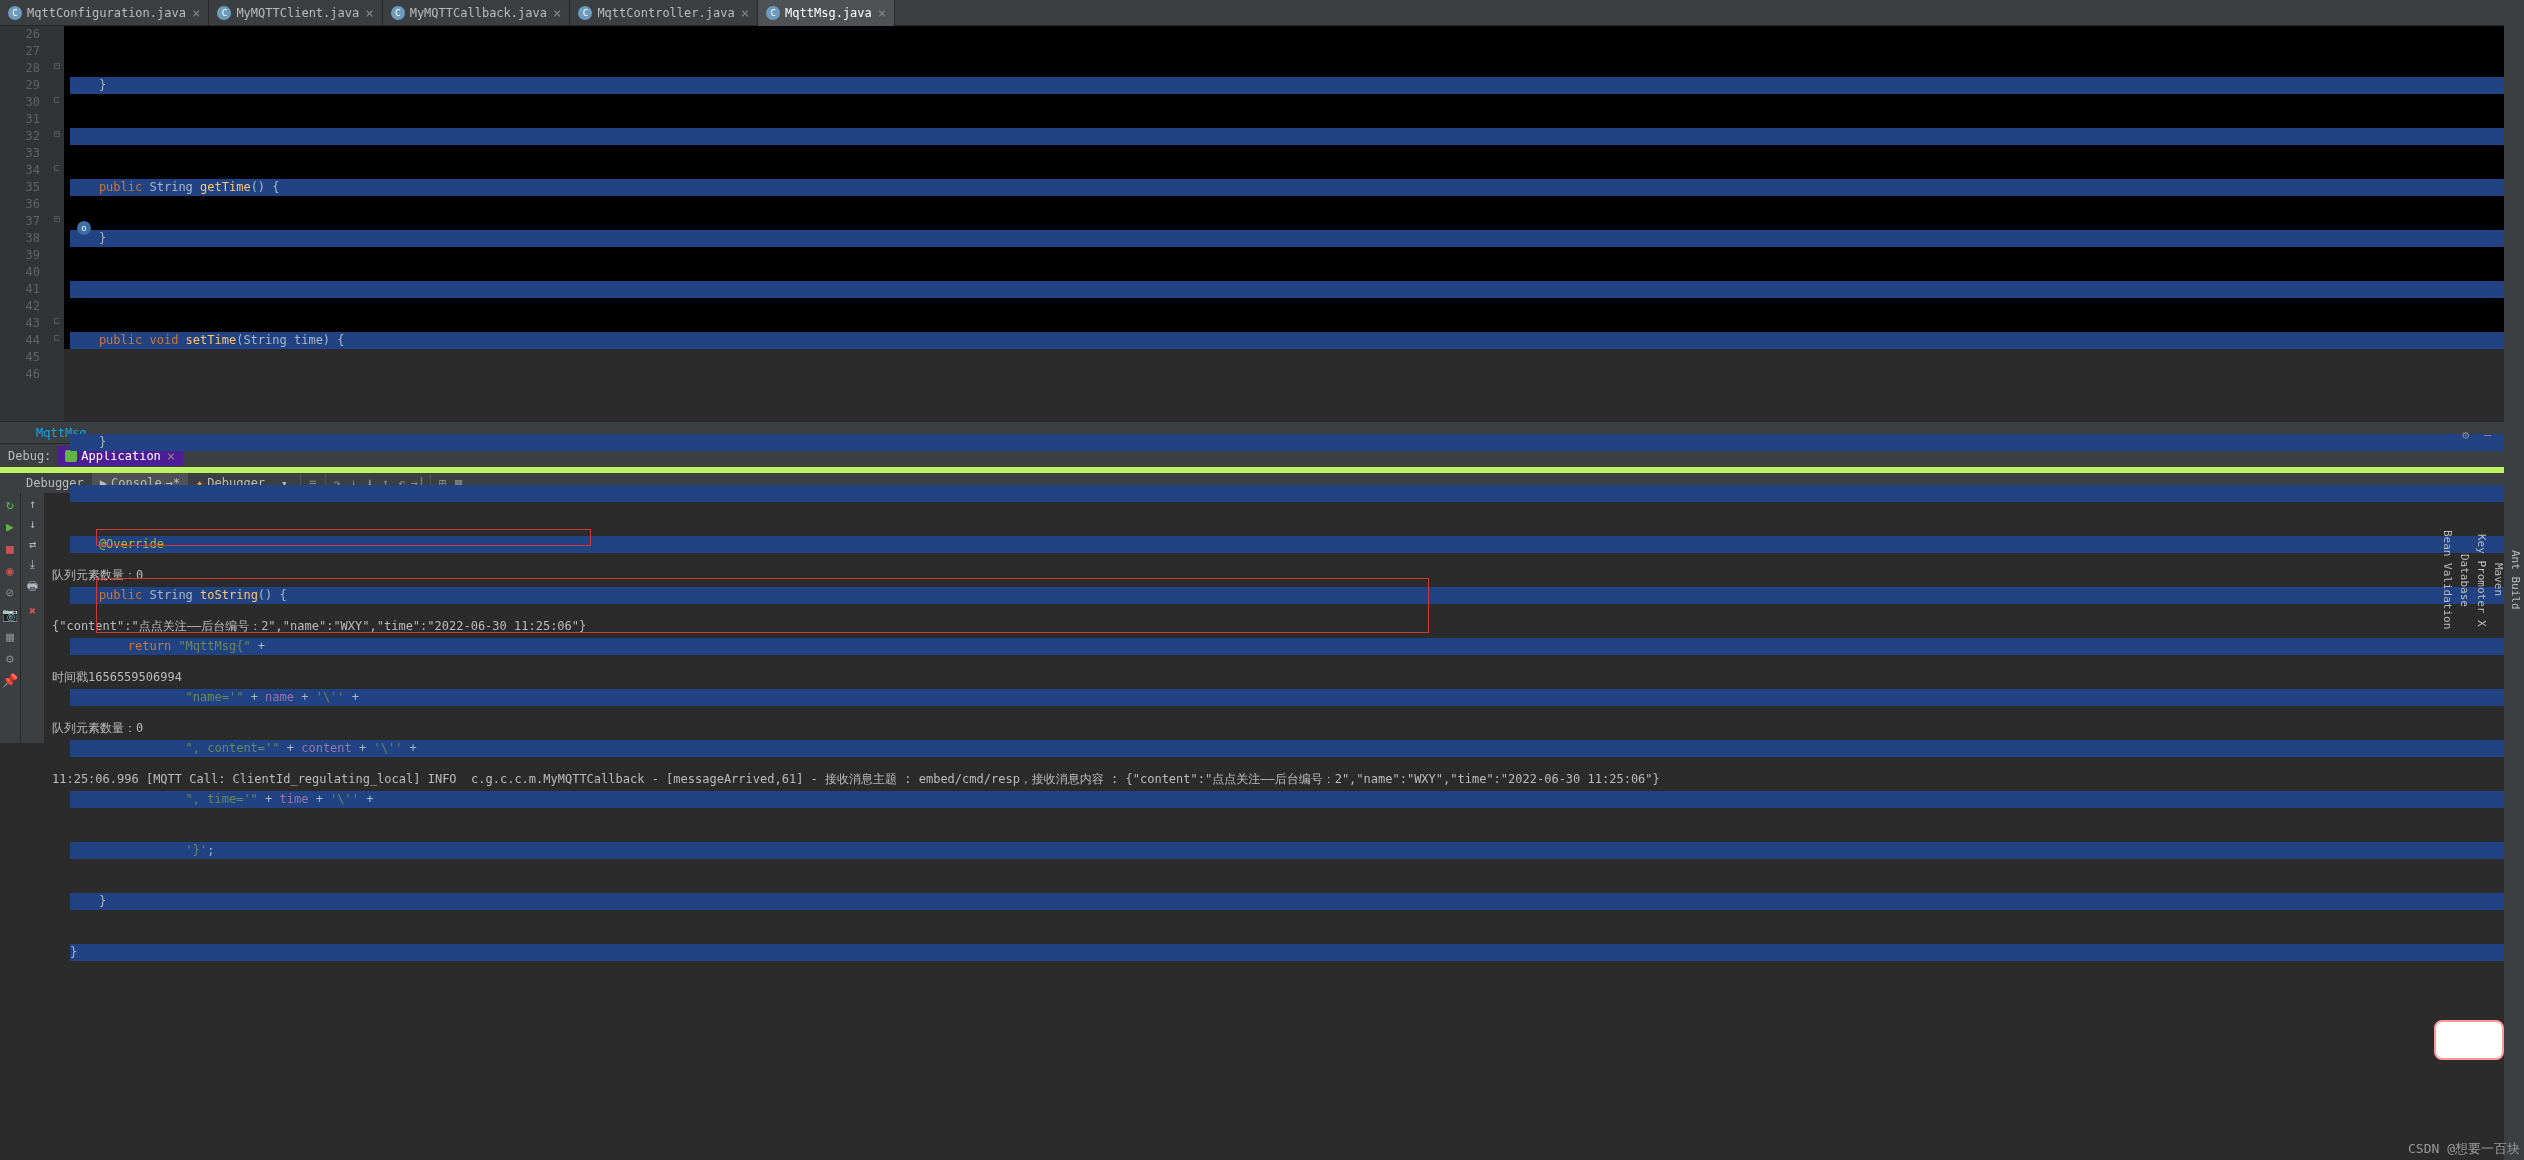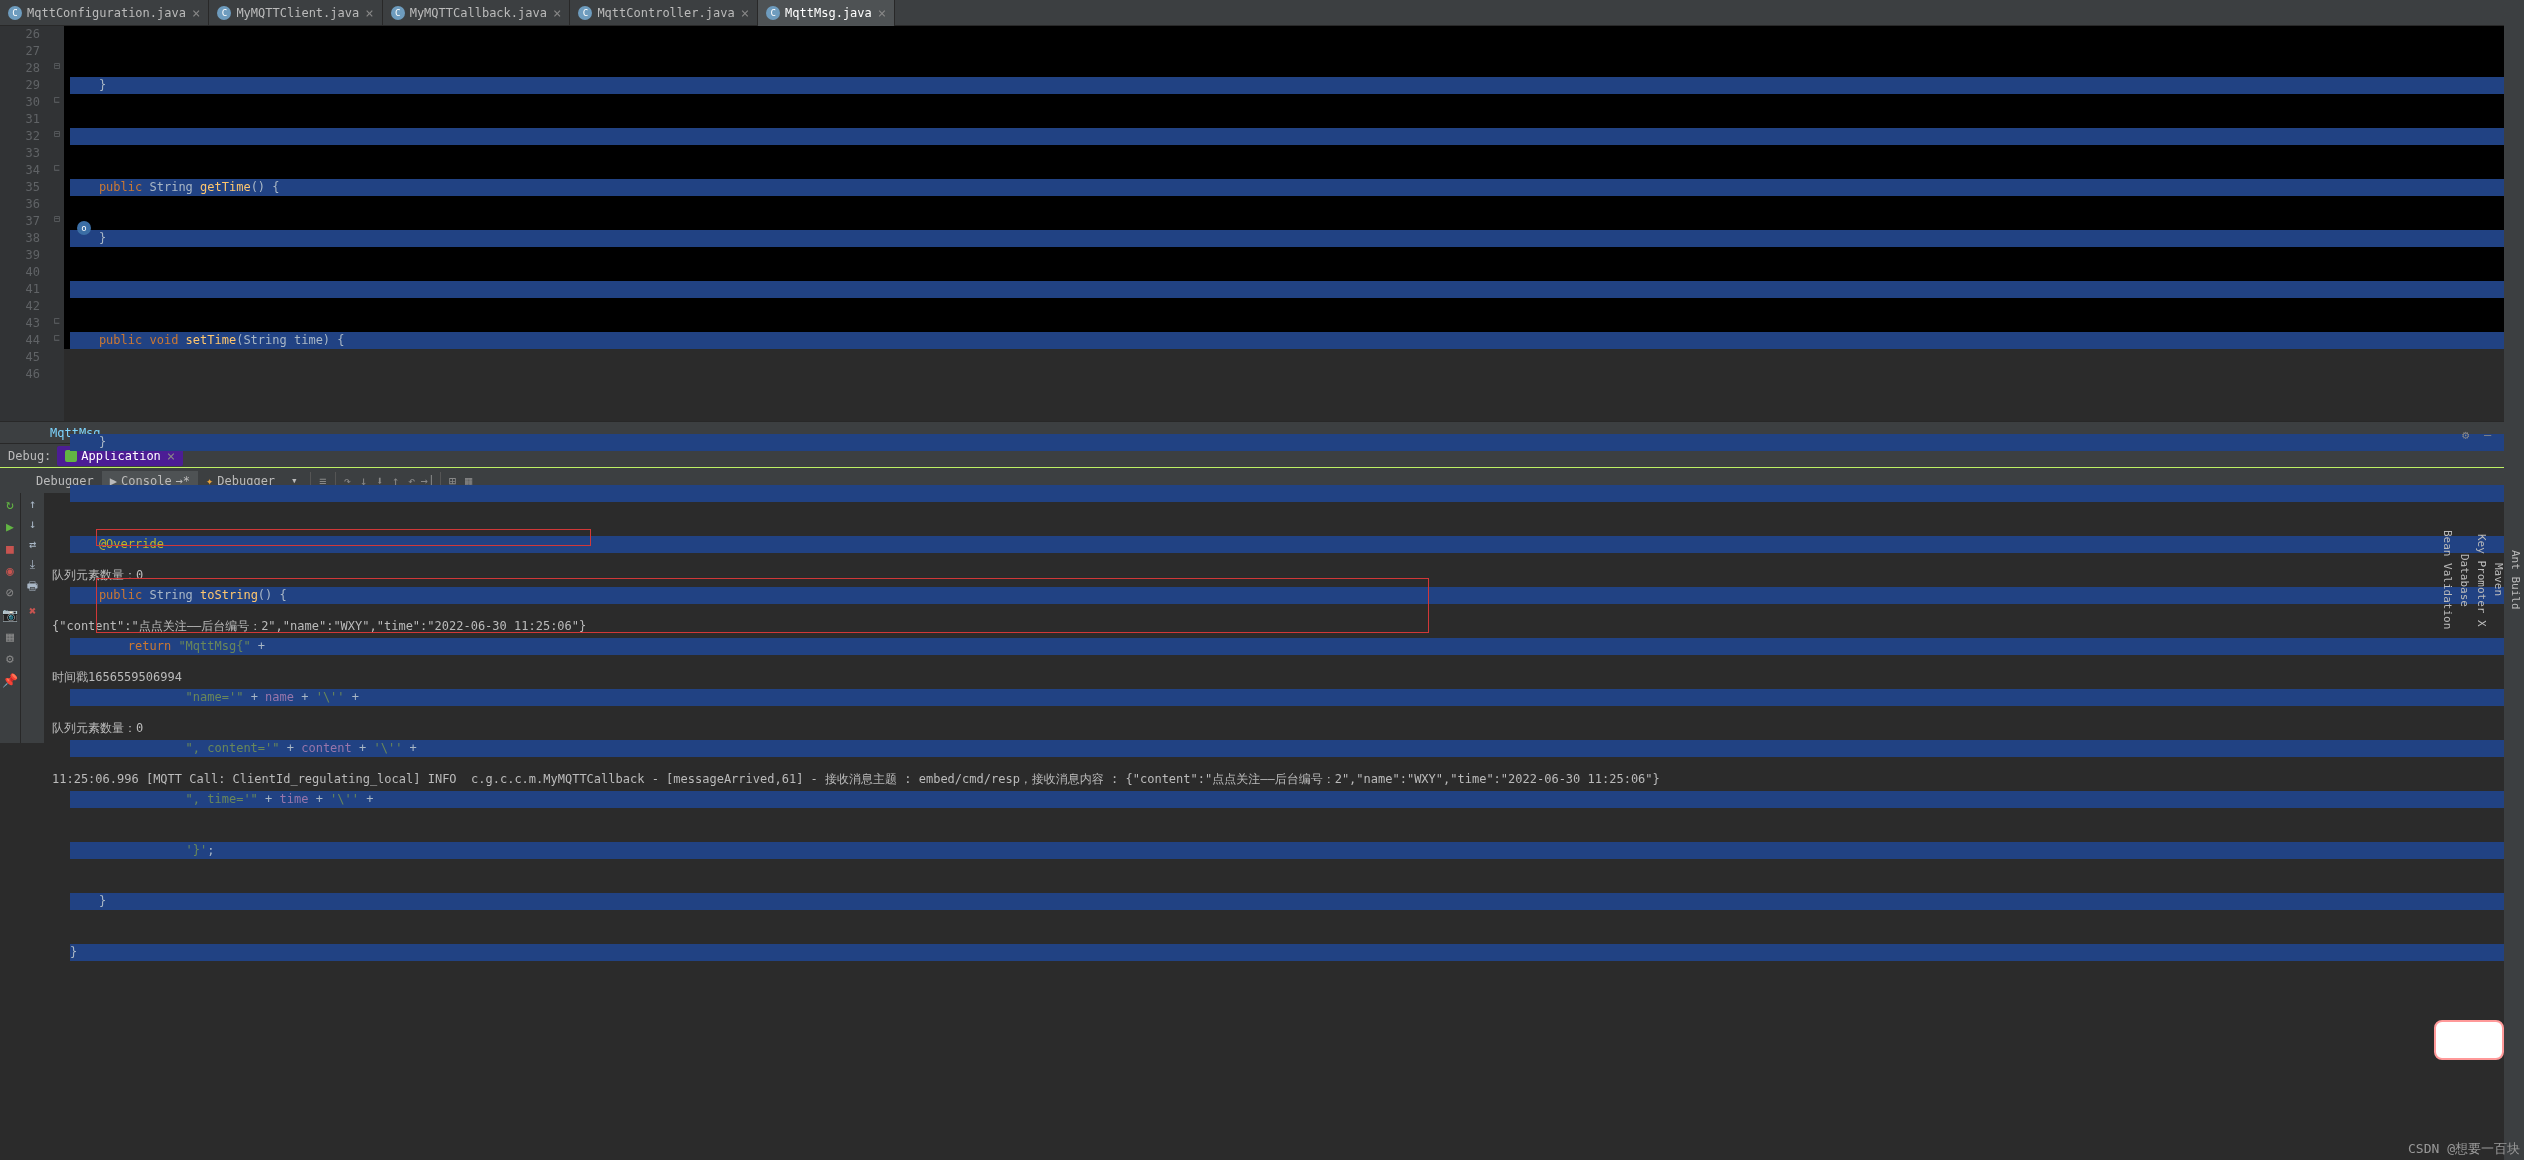--- a/index.html
+++ b/index.html
@@ -16,26 +16,26 @@
 .fold-col .mk{height:17px;text-align:center;color:#606366;font-size:10px}
 .code{flex:1;line-height:17px;white-space:pre;padding-left:6px;color:#a9b7c6;position:relative}
 .code .row{height:17px}
 .code .row.sel{background:#214283}
 .kw{color:#cc7832}
 .str{color:#6a8759}
 .fn{color:#ffc66d}
 .fld{color:#9876aa}
 .an{color:#bbb529}
 .code-bg-unsel{background:#2b2b2b;position:absolute;left:0;right:0}
-.breadcrumb{height:22px;background:#3c3f41;padding-left:50px;line-height:22px;color:#7dd3fc;border-top:1px solid #282828}
+.breadcrumb{height:22px;background:#3c3f41;padding-left:36px;line-height:22px;color:#0ea5e9;border-top:1px solid #282828}
 .debug-bar{height:24px;background:#3c3f41;display:flex;align-items:center;border-top:1px solid #282828;padding-left:2px}
 .debug-lbl{color:#bbb;padding:0 6px}
 .debug-tab{display:flex;align-items:center;padding:0 8px;height:20px;background:#4c1d95;color:#fff;border-radius:2px}
 .debug-tab-icon{width:12px;height:12px;margin-right:4px;background:#62b543;border-radius:2px}
-.toolbar{height:26px;background:#3c3f41;display:flex;align-items:center;border-top:1px solid #bef264;padding-left:28px}
+.toolbar{height:26px;background:#3c3f41;display:flex;align-items:center;border-top:6px solid #bef264;padding-left:18px}
 .tool-btn{padding:2px 8px;height:20px;display:flex;align-items:center;color:#bbb;cursor:pointer;font-size:11px}
 .tool-btn.active{background:#4e5254}
 .tool-sep{width:1px;height:18px;background:#555;margin:0 4px}
 .tool-icon{width:16px;height:16px;display:inline-flex;align-items:center;justify-content:center;color:#888}
 .console-wrap{display:flex;height:250px;background:#2b2b2b}
 .left-icons{width:20px;background:#3c3f41;display:flex;flex-direction:column;align-items:center;padding-top:4px;gap:6px}
 .left-icons .ic{width:16px;height:16px;color:#888;cursor:pointer;font-size:13px;text-align:center}
 .mid-icons{width:24px;background:#3c3f41;display:flex;flex-direction:column;align-items:center;padding-top:4px;gap:6px;border-left:1px solid #282828}
 .console{flex:1;padding:6px 8px;line-height:17px;white-space:pre;color:#bbb;font-family:'Consolas',monospace;position:relative}
 .console .ln{height:17px}

